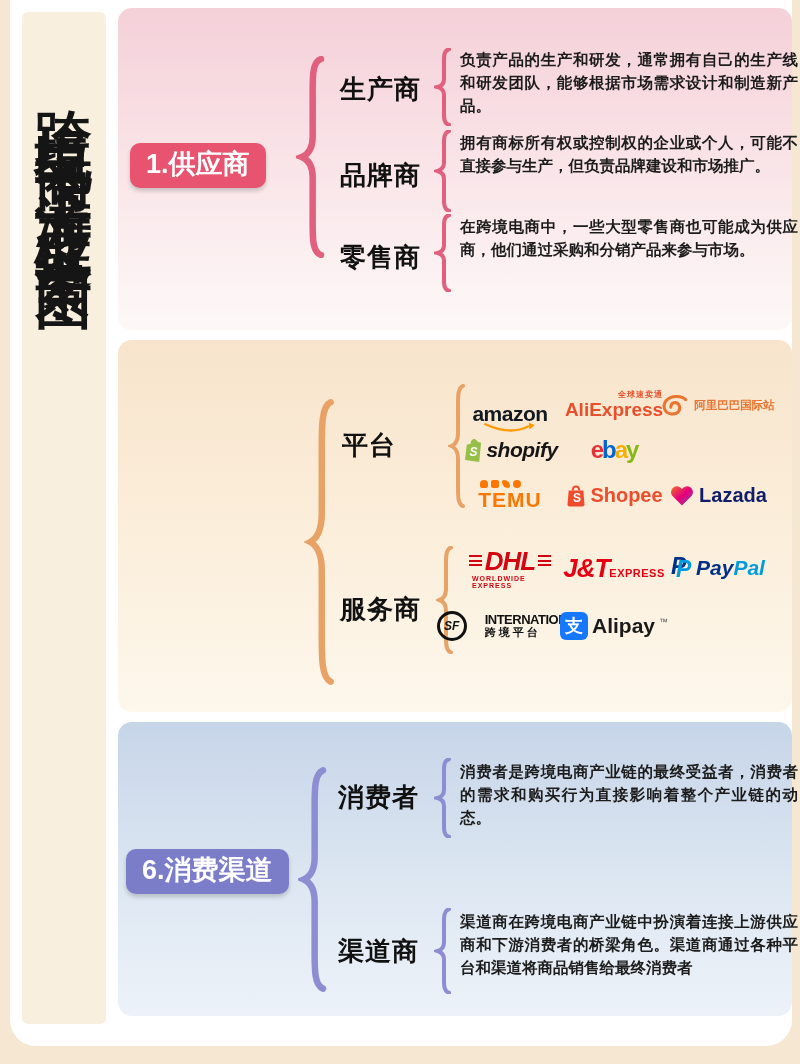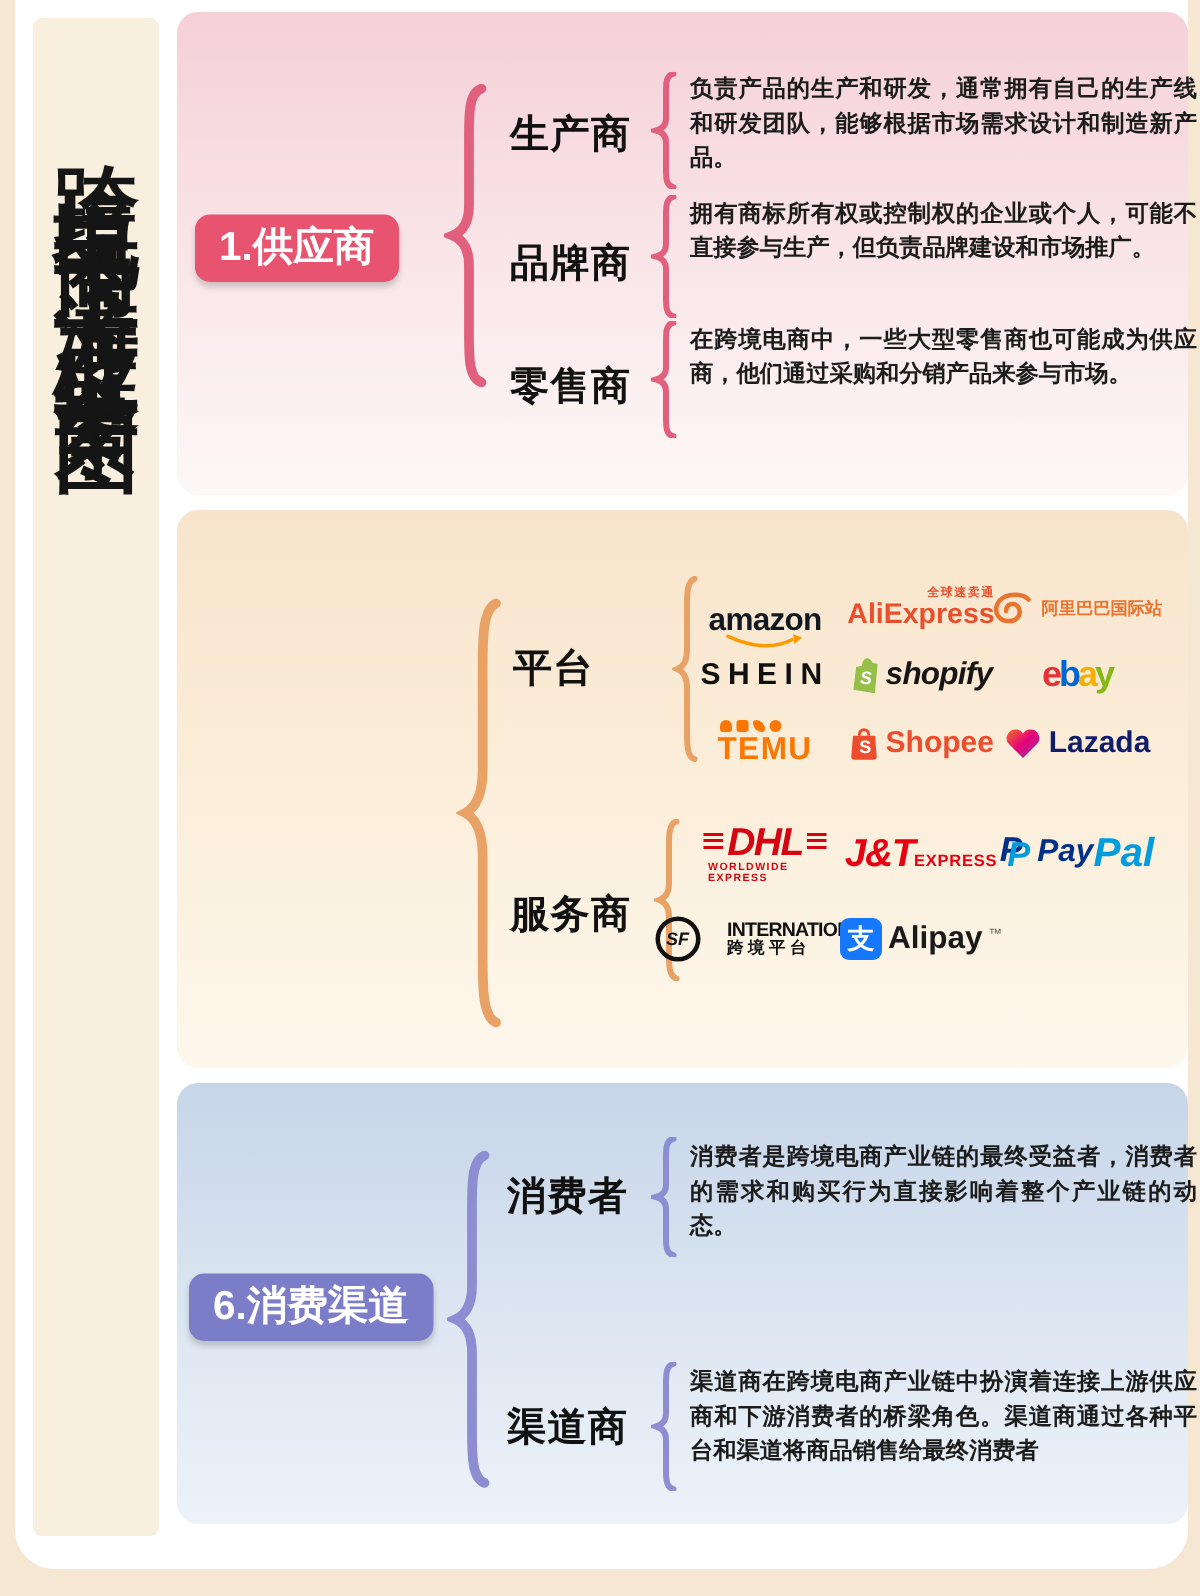--- a/index.html
+++ b/index.html
@@ -116,21 +116,21 @@
   .jt-wrap { display:flex; align-items:baseline; }
   .jt-main { font-size:26px; font-weight:900; font-style:italic; color:#e60012; letter-spacing:-1px; }
   .jt-sub  { font-size:11px; font-weight:800; color:#e60012; letter-spacing:.5px; }
 
   .pp-wrap { display:flex; align-items:center; }
   .pp-mark { position:relative; width:22px; height:26px; margin-right:3px; }
   .pp-mark span { position:absolute; font-size:23px; font-weight:900; font-style:italic; line-height:1; }
   .pp-mark .p1 { left:0; top:0; color:#003087; }
   .pp-mark .p2 { left:5px; top:3px; color:#009cde; }
   .pp-pay { font-size:21px; font-weight:800; font-style:italic; color:#003087; }
-  .pp-pal { font-size:27px; font-weight:800; font-style:italic; color:#009cde; }
+  .pp-pal { font-size:21px; font-weight:800; font-style:italic; color:#009cde; }
 
   .sf-wrap { display:flex; align-items:center; gap:18px; }
   .sf-circle { width:30px; height:30px; border:3px solid #111; border-radius:50%;
                display:flex; align-items:center; justify-content:center;
                font-size:12px; font-weight:900; font-style:italic; color:#111; }
   .sf-col { display:flex; flex-direction:column; line-height:1.05; }
   .sf-intl { font-size:13px; font-weight:900; color:#111; letter-spacing:-0.5px; }
   .sf-cn { font-size:11px; font-weight:800; color:#111; letter-spacing:3px; }
 
   .alipay-wrap { display:flex; align-items:center; gap:4px; }
@@ -223,23 +223,20 @@
       <div class="cell">
         <div class="ali-wrap">
           <svg class="ali-swirl" viewBox="0 0 40 30">
             <path d="M33 8 C28 2 13 2 7 9 C1 17 5 26 14 27 C23 28 27 21 24 15 C21 10 13 11 13 18" stroke="#e8742f" stroke-width="4" fill="none" stroke-linecap="round"></path>
           </svg>
           <span class="ali-text">阿里巴巴国际站</span>
         </div>
       </div>
     </div>
     <div class="lrow">
-      <div class="cell">
-        <span class="shein">SHEIN</span>
-      </div>
       <div class="cell">
         <div class="shopify-wrap">
           <span class="shopify-bag">
             <svg viewBox="0 0 24 28">
                 <path d="M17 5 C17 5 15.5 1.2 12.5 2 C9.8 2.8 9.5 6.2 9.5 7.2 L5.2 8.2 L3.2 24.8 L18.8 27.2 L20.8 6 Z" fill="#95bf47"></path>
               </svg>
             <span class="bag-s">S</span>
           </span>
           <span class="shopify-text">shopify</span>
         </div>

